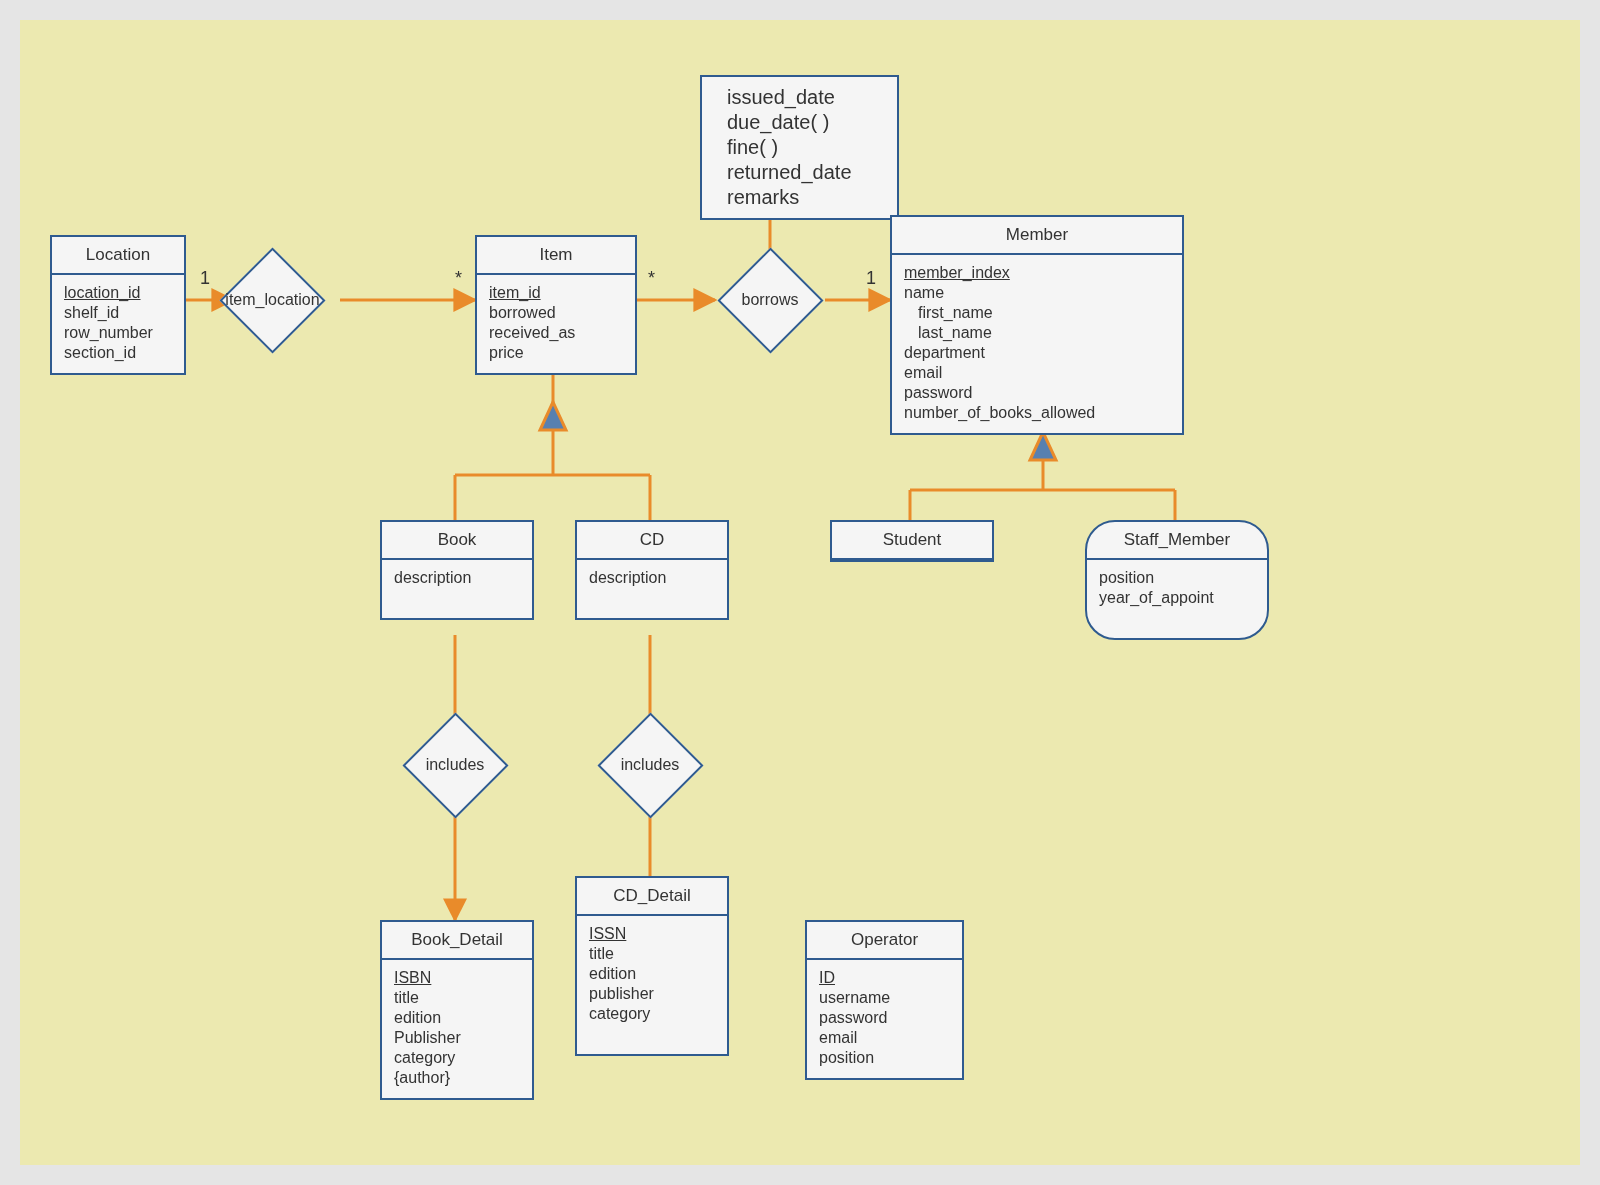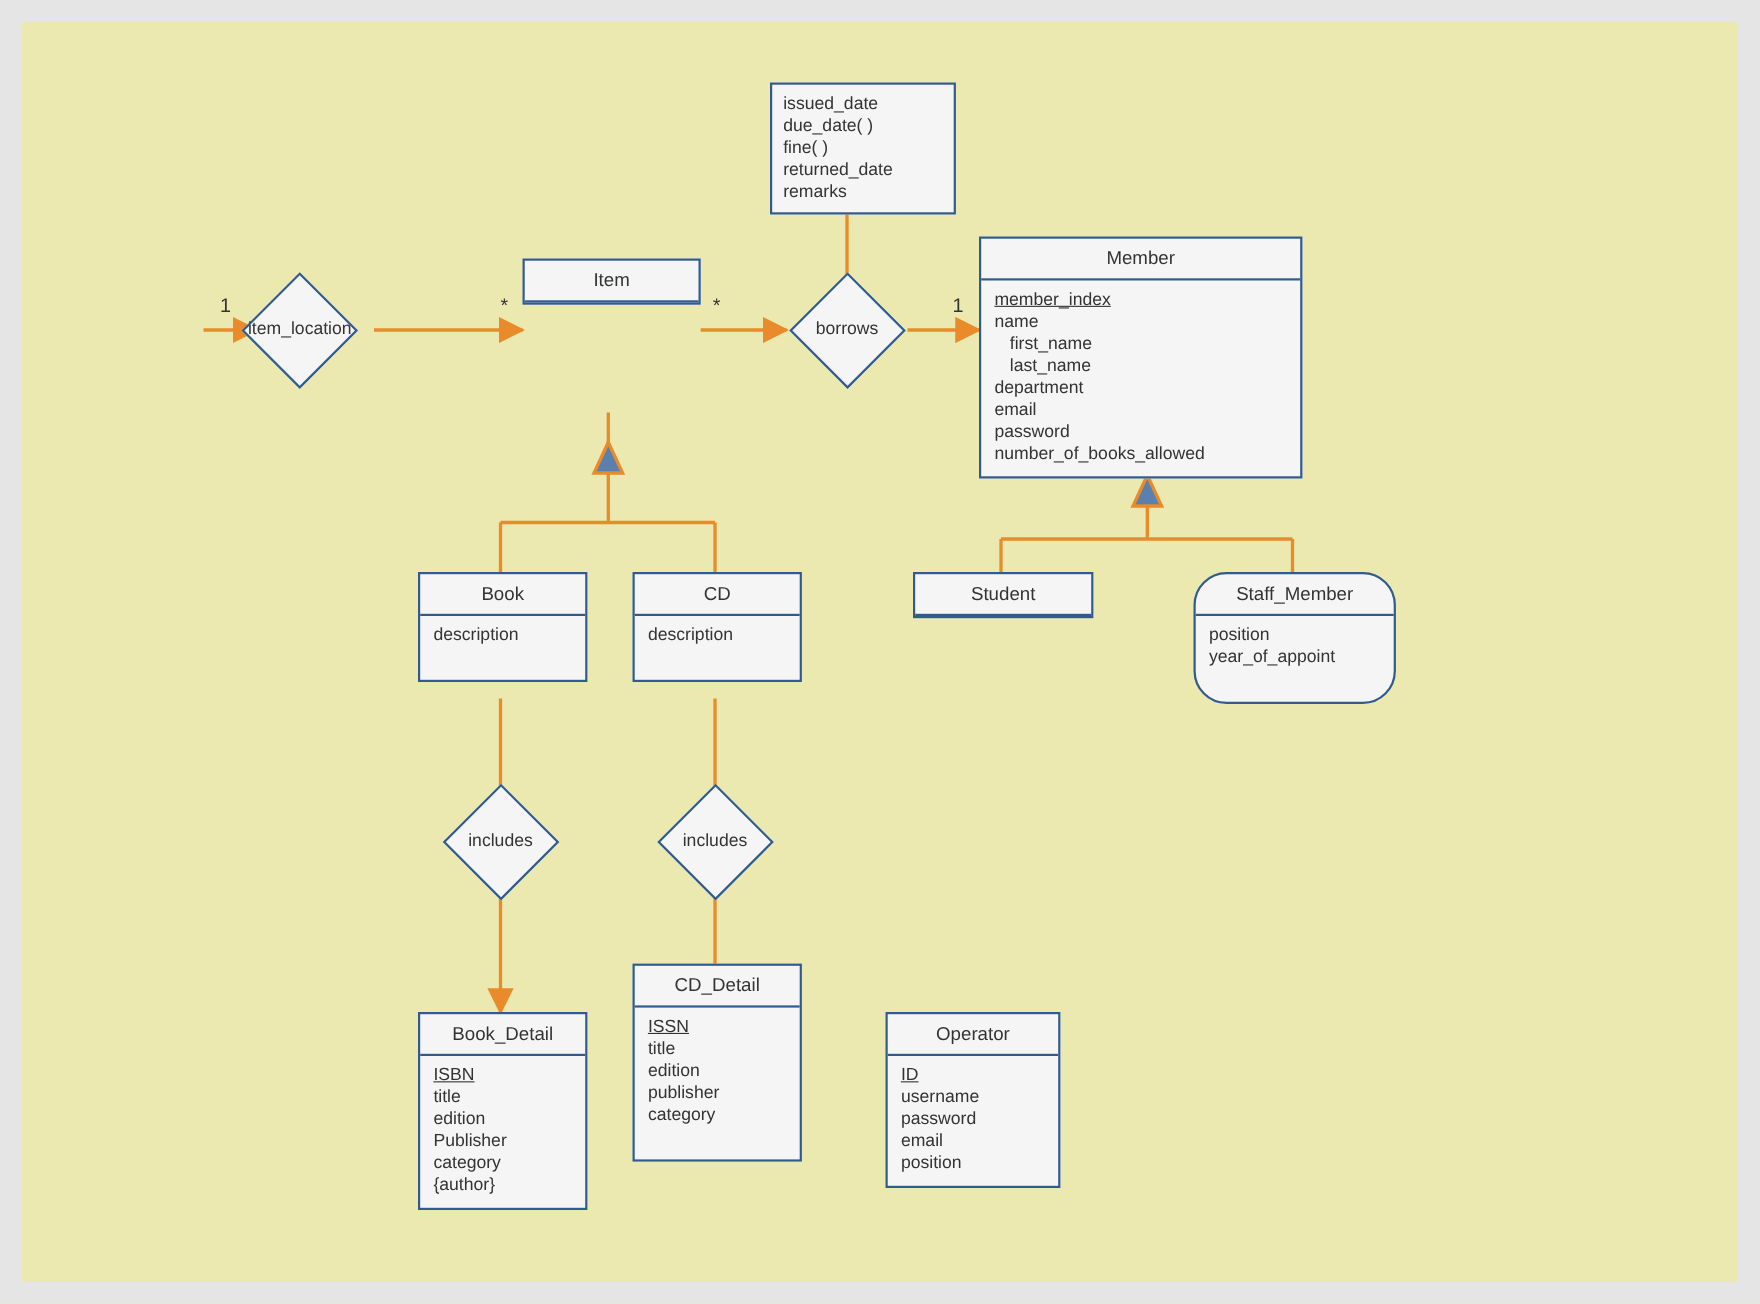--- a/index.html
+++ b/index.html
@@ -53,22 +53,22 @@
   .entity-attrs {
     padding: 8px 10px 10px 12px;
     line-height: 1.25;
   }
   .underline { text-decoration: underline; }
   .indent1 { padding-left: 14px; }
   .notebox {
     position: absolute;
     background: #f5f5f5;
     border: 2px solid #2f5b8f;
-    padding: 8px 10px;
-    font-size: 16px;
+    padding: 8px 25px;
+    font-size: 20px;
     line-height: 1.25;
     z-index: 2;
     color: #333;
   }
   .diamond-wrap {
     position: absolute;
     z-index: 2;
   }
   .diamond-shape {
     width: 100%;
@@ -137,23 +137,38 @@
     </svg>
 
     <div class="notebox" style="left:680px; top:55px; width:145px;">
       <div>issued_date</div>
       <div>due_date( )</div>
       <div>fine( )</div>
       <div>returned_date</div>
       <div>remarks</div>
     </div>
 
+    <div class="entity" style="left:30px; top:215px; width:132px;">
+      <div class="entity-title">Location</div>
+      <div class="entity-attrs">
+        <div class="underline">location_id</div>
+        <div>shelf_id</div>
+        <div>row_number</div>
+        <div>section_id</div>
+      </div>
+    </div>
 
     <div class="entity" style="left:455px; top:215px; width:158px;">
       <div class="entity-title">Item</div>
+      <div class="entity-attrs">
+        <div class="underline">item_id</div>
+        <div>borrowed</div>
+        <div>received_as</div>
+        <div>price</div>
+      </div>
     </div>
 
     <div class="entity" style="left:870px; top:195px; width:290px;">
       <div class="entity-title">Member</div>
       <div class="entity-attrs">
         <div class="underline">member_index</div>
         <div>name</div>
         <div class="indent1">first_name</div>
         <div class="indent1">last_name</div>
         <div>department</div>

